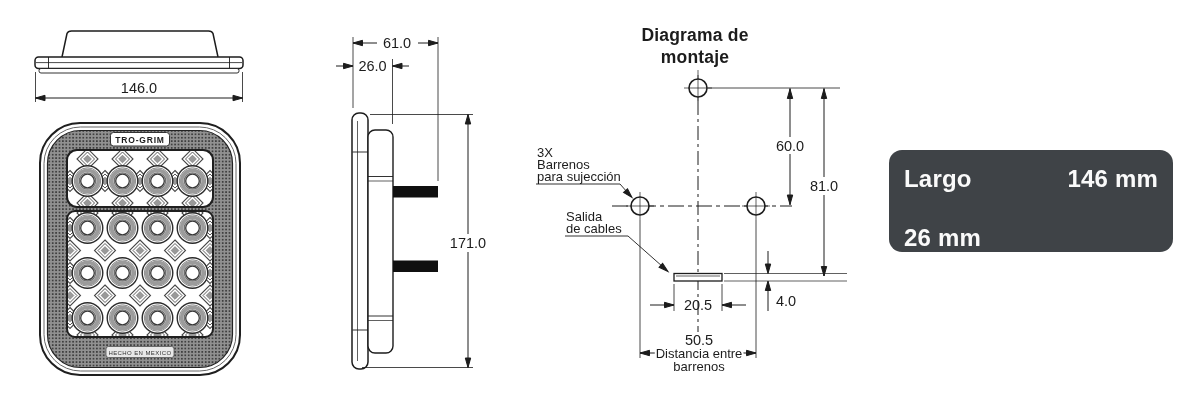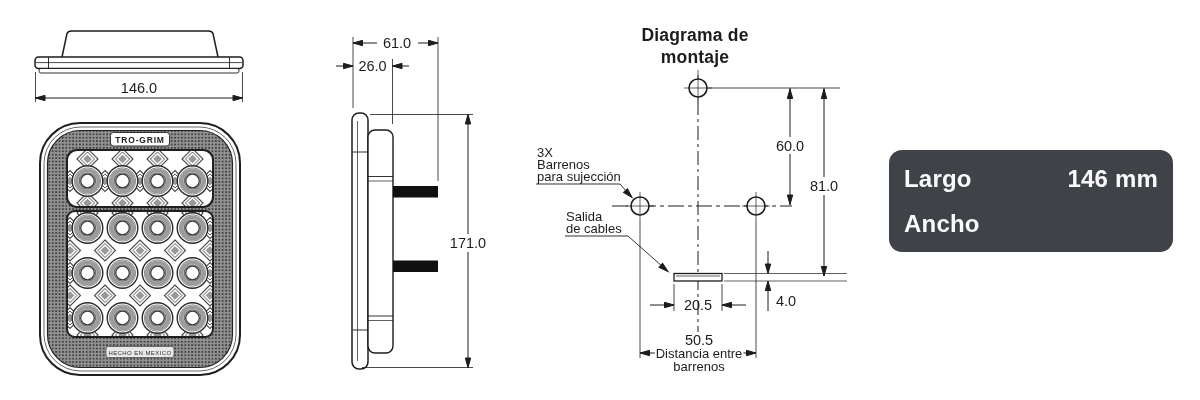--- a/index.html
+++ b/index.html
@@ -393,19 +393,19 @@
   <text class="lbl" text-anchor="middle" x="699" y="370.5">barrenos</text>
 </svg>
 
 
 <div class="specbox">
   <div class="specrow">
     <span class="key">Largo</span>
     <span class="val">146 mm</span>
   </div>
   <div class="specrow">
-    <span class="key">Ancho</span>
   </div>
   <div class="specrow">
+    <span class="val">26 mm</span>
   </div>
 </div>
 
 </div>
 
 </body></html>

